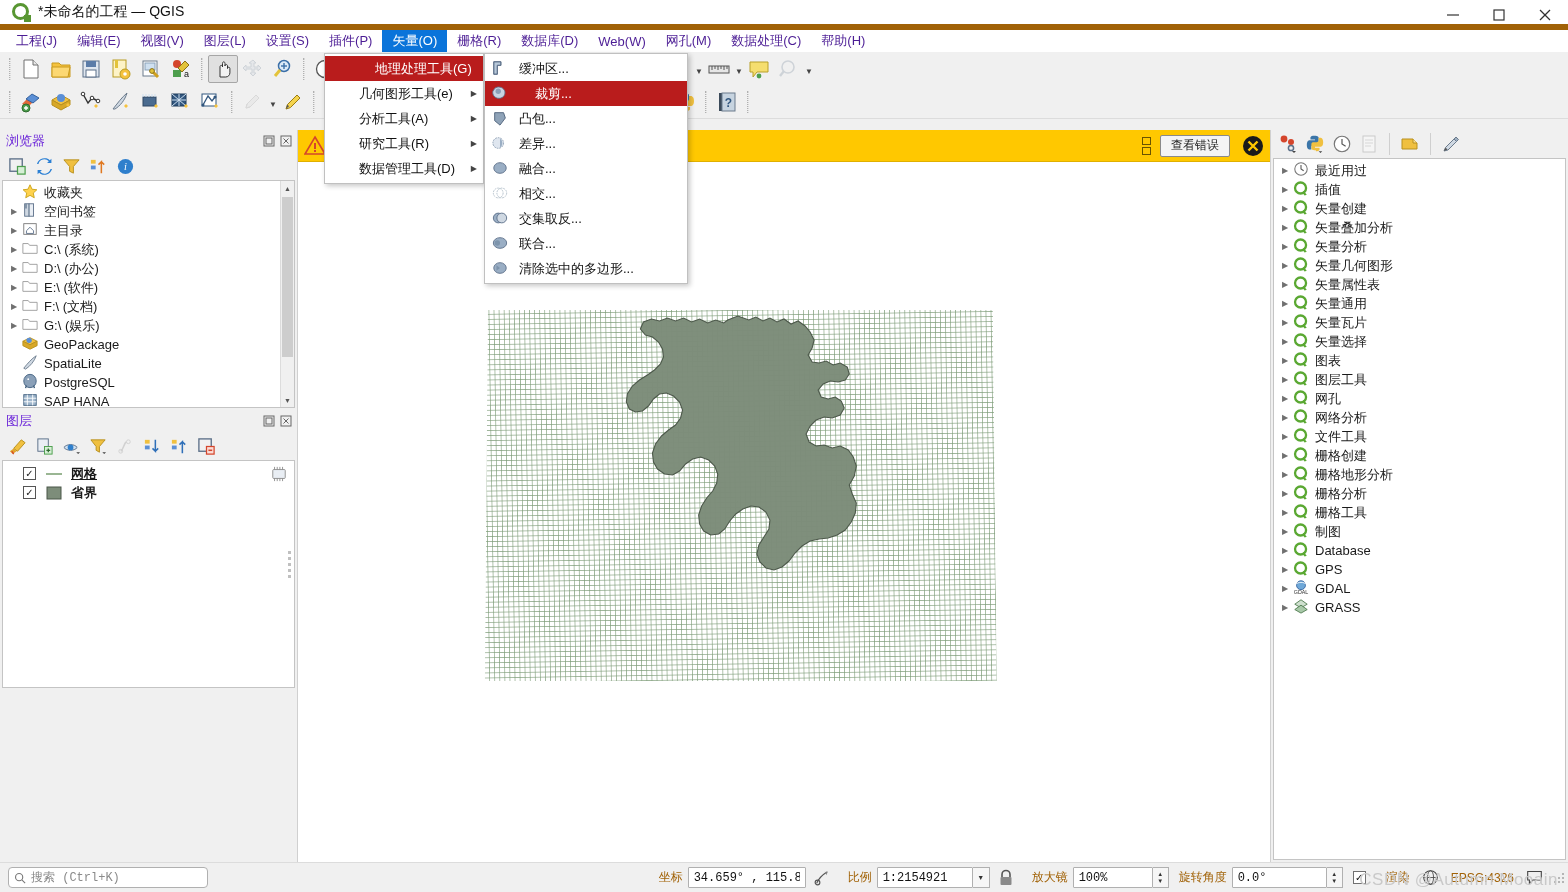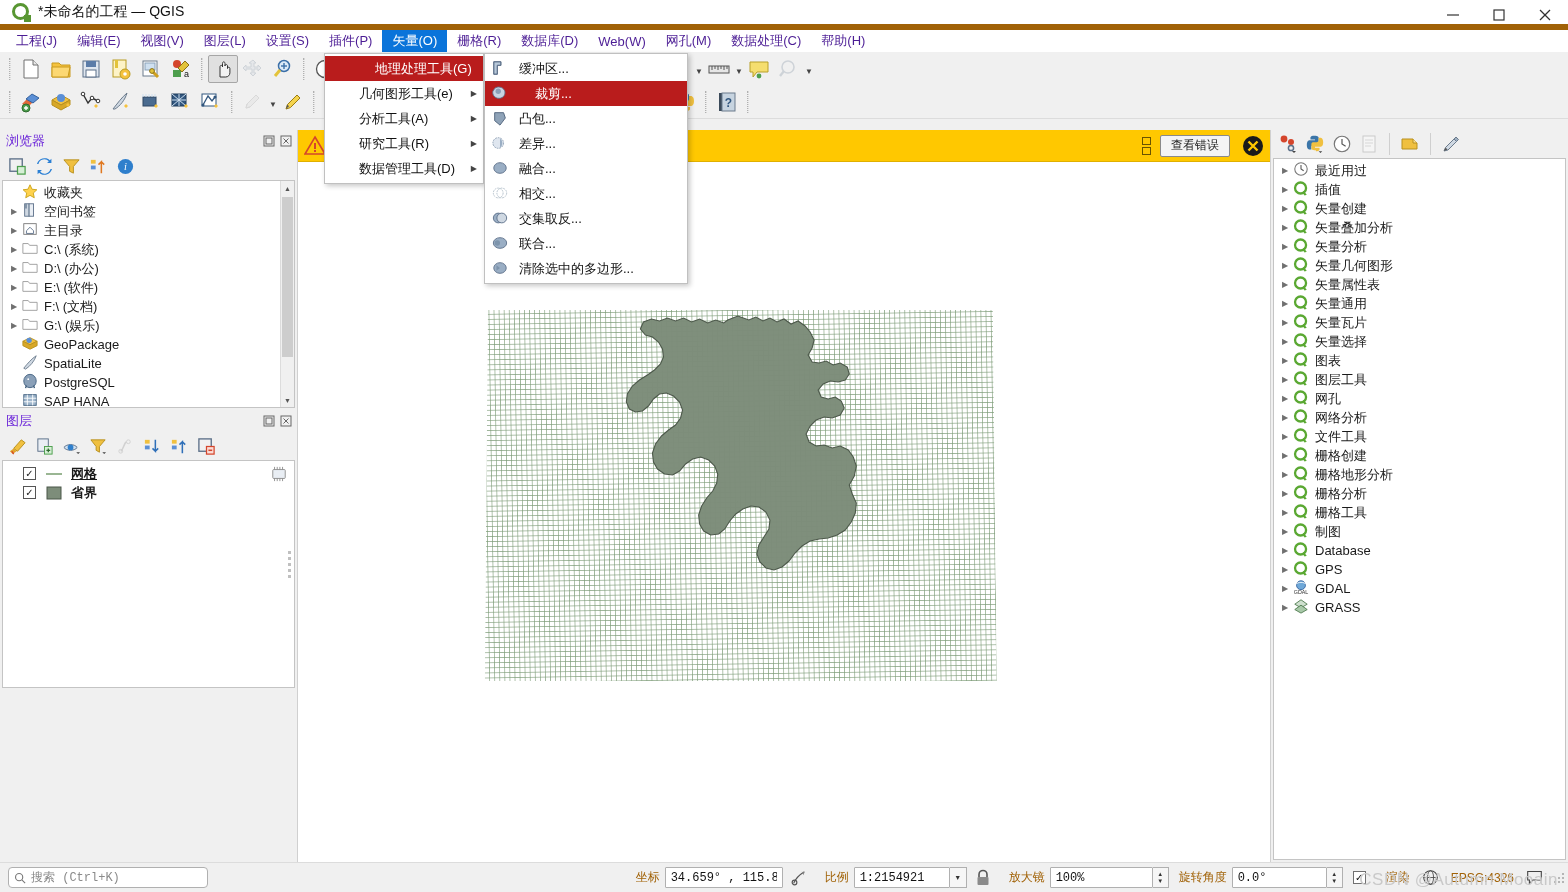--- a/index.html
+++ b/index.html
@@ -1319,21 +1319,21 @@
         <input type="text" value="1:2154921" style="">
       </div>
       <div class="st-combo-arrow">▼</div>
       <span class="st-icon-btn">
         <svg width="16" height="18" viewBox="0 0 16 18">
             <path d="M4 8V5.5a4 4 0 018 0V8" fill="none" stroke="#555" stroke-width="1.6"></path>
             <rect x="2.5" y="8" width="11" height="8" rx="1" fill="#8a8a8a"></rect>
           </svg>
       </span>
       <span class="st-label">放大镜</span>
-      <div class="st-field" style="width:103px">
+      <div class="st-field" style="width:80px">
         <input type="text" value="100%" style="">
       </div>
       <div class="st-spin">
           <span>▲</span>
           <span>▼</span>
         </div>
       <span class="st-label">旋转角度</span>
       <div class="st-field" style="width:95px">
         <input type="text" value="0.0°" style="">
       </div>

